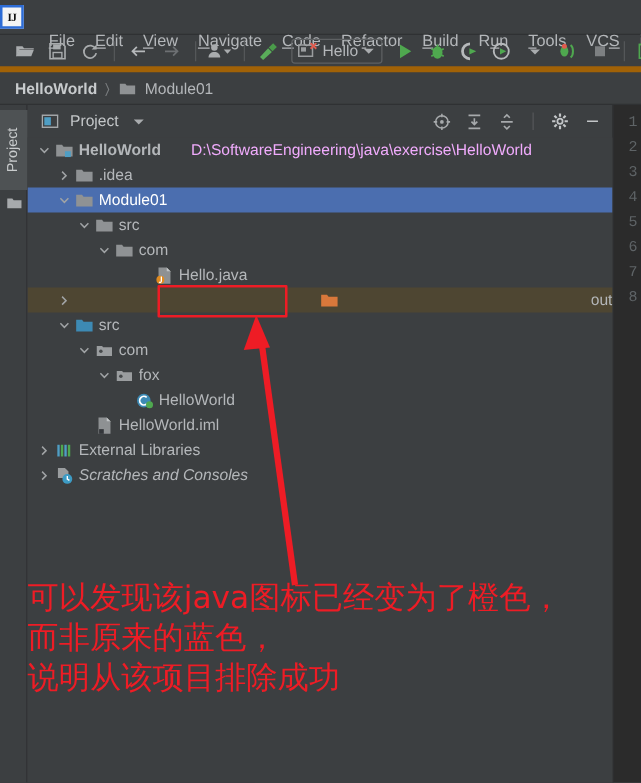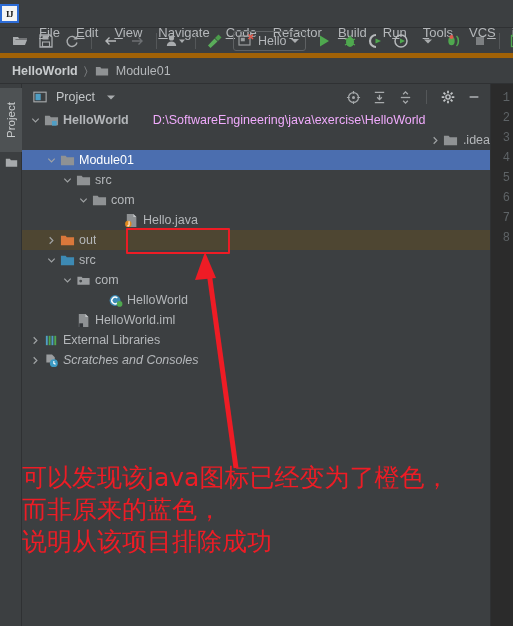--- a/index.html
+++ b/index.html
@@ -314,21 +314,21 @@
             </svg></span>
           <span class="ico">
             <svg width="15" height="15" viewBox="0 0 16 16">
               <path d="M1 3h5l1.3 1.6H15v8.4H1z" fill="#8f9294"></path>
               <rect x="8.5" y="8.5" width="5" height="5" fill="#4f9ec4"></rect>
             </svg>
           </span>
           <span class="lbl" style="font-weight: bold;">HelloWorld</span>
           <span class="path">D:\SoftwareEngineering\java\exercise\HelloWorld</span>
         </div>
-        <div class="row" style="padding-left: 40px; justify-content: flex-end;">
+        <div class="row" style="padding-left: 24px;">
           <span class="arrow"><svg width="11" height="11" viewBox="0 0 12 12">
               <path d="M4 2.5 7.5 6 4 9.5" fill="none" stroke="#a0a3a5" stroke-width="1.3"></path>
             </svg></span>
           <span class="ico">
             <svg width="15" height="15" viewBox="0 0 16 16">
               <path d="M1 3h5l1.3 1.6H15v8.4H1z" fill="#8f9294"></path>
             </svg>
           </span>
           <span class="lbl">.idea</span>
         </div>
@@ -370,21 +370,21 @@
           <span class="ico">
             <svg width="15" height="15" viewBox="0 0 16 16">
               <path d="M3 1h7l3.2 3.2V15H3z" fill="#8e9193"></path>
               <path d="M10 1l3.2 3.2H10z" fill="#c2c5c7"></path>
               <circle cx="4.6" cy="11.6" r="3.4" fill="#e08a1e"></circle>
               <path d="M5.4 8.8v4.1c0 1-1.2 1.2-1.9 0.6" fill="none" stroke="#fff" stroke-width="1.1"></path>
             </svg>
           </span>
           <span class="lbl">Hello.java</span>
         </div>
-        <div class="row outrow" style="padding-left: 24px;">
+        <div class="row outrow" style="padding-left: 24px; justify-content: space-between;">
           <span class="arrow"><svg width="11" height="11" viewBox="0 0 12 12">
               <path d="M4 2.5 7.5 6 4 9.5" fill="none" stroke="#a0a3a5" stroke-width="1.3"></path>
             </svg></span>
           <span class="ico">
             <svg width="15" height="15" viewBox="0 0 16 16">
               <path d="M1 3h5l1.3 1.6H15v8.4H1z" fill="#d9783b"></path>
             </svg>
           </span>
           <span class="lbl">out</span>
         </div>
@@ -403,20 +403,32 @@
           <span class="arrow"><svg width="11" height="11" viewBox="0 0 12 12">
               <path d="M2.5 4 6 7.5 9.5 4" fill="none" stroke="#a0a3a5" stroke-width="1.3"></path>
             </svg></span>
           <span class="ico">
             <svg width="15" height="15" viewBox="0 0 16 16">
               <path d="M1.5 4h4.5l1 1.2H14.5v7.3h-13z" fill="#9a9d9f"></path>
               <circle cx="5" cy="8.6" r="1.5" fill="#46494b"></circle>
             </svg>
           </span>
           <span class="lbl">com</span>
+        </div>
+        <div class="row" style="padding-left: 56px;">
+          <span class="arrow"><svg width="11" height="11" viewBox="0 0 12 12">
+              <path d="M2.5 4 6 7.5 9.5 4" fill="none" stroke="#a0a3a5" stroke-width="1.3"></path>
+            </svg></span>
+          <span class="ico">
+            <svg width="15" height="15" viewBox="0 0 16 16">
+              <path d="M1.5 4h4.5l1 1.2H14.5v7.3h-13z" fill="#9a9d9f"></path>
+              <circle cx="5" cy="8.6" r="1.5" fill="#46494b"></circle>
+            </svg>
+          </span>
+          <span class="lbl">fox</span>
         </div>
         <div class="row" style="padding-left: 72px;">
           <span class="arrow blank"></span>
           <span class="ico">
             <svg width="15" height="15" viewBox="0 0 16 16">
               <circle cx="7.5" cy="8" r="5.8" fill="#3d8ab4"></circle>
               <path d="M10 5.3a3.6 3.6 0 1 0 0 5.4" fill="none" stroke="#fff" stroke-width="1.5"></path>
               <circle cx="12.4" cy="11.6" r="3" fill="#4fa84f"></circle>
             </svg>
           </span>

